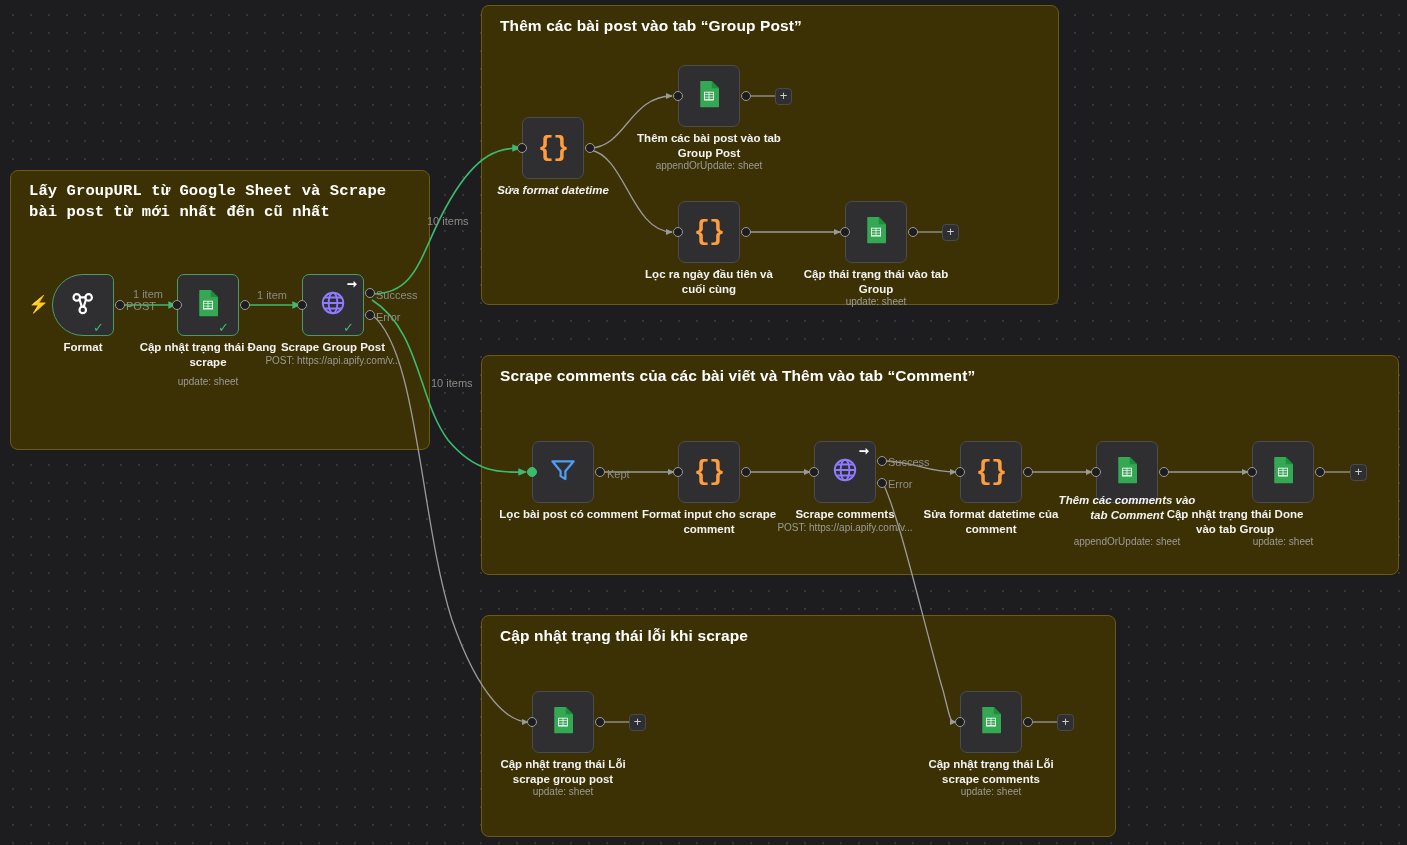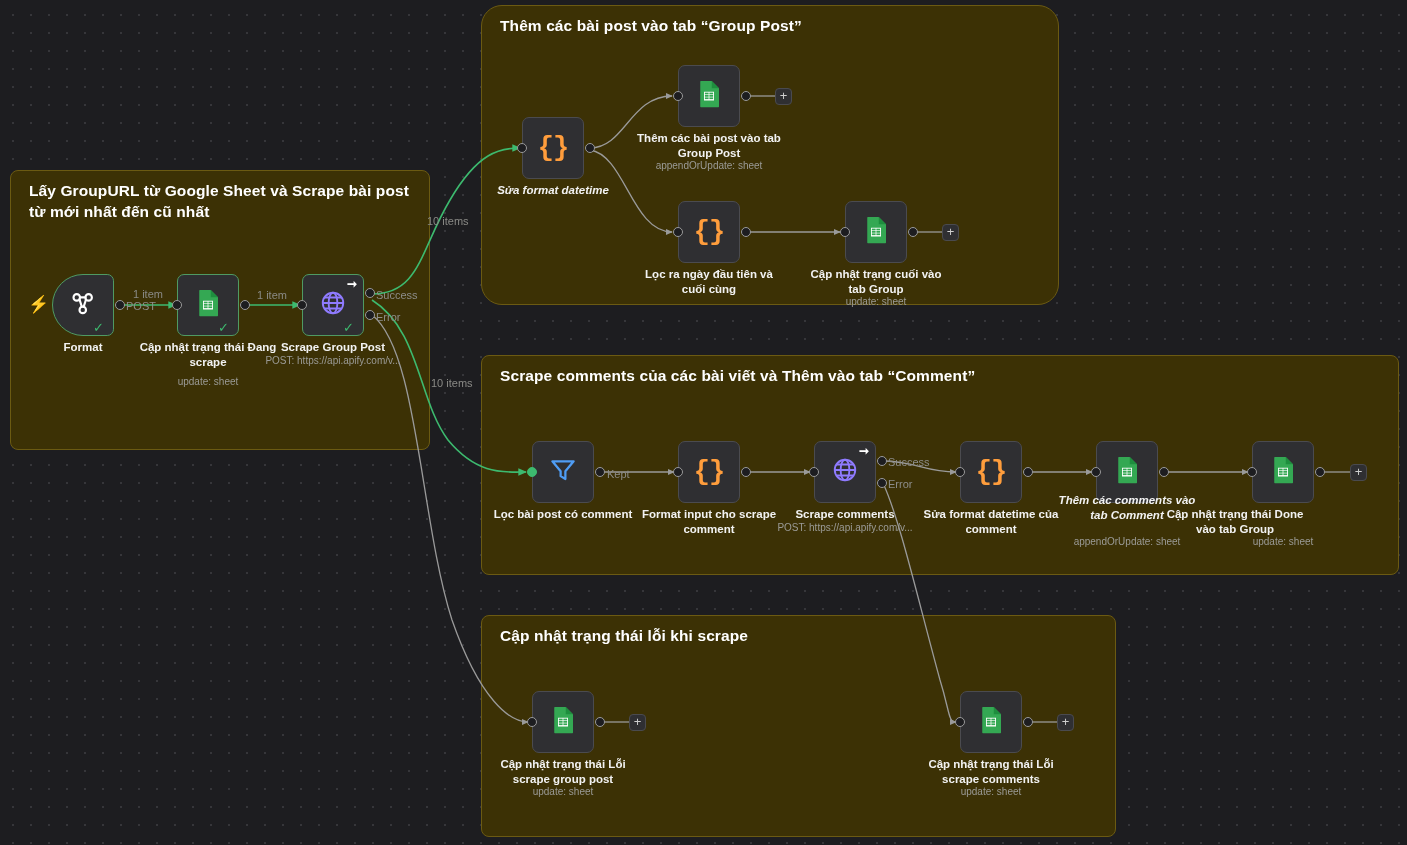--- a/index.html
+++ b/index.html
@@ -133,25 +133,25 @@
 
   
   .icn { display: block; }
   .icn-code { color: #ff9d3c; font-size: 27px; font-weight: bold; font-family: "Liberation Mono", monospace; letter-spacing: -1px; }
 </style>
 </head>
 <body>
 
 <div id="canvas">
 
-  <div class="group-box" style="left:10px; top:170px; width:420px; height:280px;">
+  <div class="group-box" style="left:10px; top:170px; width:420px; height:280px;font-family:Liberation Mono, monospace;">
     <div class="group-title">Lấy GroupURL từ Google Sheet và Scrape bài post từ mới nhất đến cũ nhất</div>
   </div>
 
-  <div class="group-box" style="left:481px; top:5px; width:578px; height:300px;border-radius:21px;">
+  <div class="group-box" style="left:481px; top:5px; width:578px; height:300px;">
     <div class="group-title">Thêm các bài post vào tab “Group Post”</div>
   </div>
 
   <div class="group-box" style="left:481px; top:615px; width:635px; height:222px;">
     <div class="group-title">Cập nhật trạng thái lỗi khi scrape</div>
   </div>
 
   <div class="group-box" style="left:481px; top:355px; width:918px; height:220px;">
     <div class="group-title">Scrape comments của các bài viết và Thêm vào tab “Comment”</div>
   </div>
@@ -315,34 +315,34 @@
             <rect x="12.3" y="12.8" width="3" height="1.4"></rect>
         <rect x="8.7" y="14.7" width="3" height="1.4"></rect>
             <rect x="12.3" y="14.7" width="3" height="1.4"></rect>
           </g>
       </svg>
     </span>
   </div>
   <div class="dot" style="left:840px; top:227px;"></div>
   <div class="dot" style="left:908px; top:227px;"></div>
   <div class="plus-btn" style="left:942px; top:224px;">+</div>
-  <div class="node-label" style="left:801px; top:267px;">Cập nhật trạng cuối vào tab Group</div>
+  <div class="node-label" style="left:801px; top:267px;">Cập thái trạng thái vào tab Group</div>
   <div class="node-sub" style="left:786px; top:296px;">update: sheet</div>
 
   <div class="node" style="left:532px; top:441px;">
     <span class="icn">
       <svg width="30" height="30" viewBox="0 0 24 24" fill="none" stroke="#4f9df5" stroke-width="1.8" stroke-linejoin="round">
         <path d="M3.5 5h17l-6.6 8v6.2l-3.8-2.3V13z"></path>
       </svg>
     </span>
   </div>
   <div class="dot green" style="left:527px; top:467px;"></div>
   <div class="dot" style="left:595px; top:467px;"></div>
   <div class="port-label" style="left:607px; top:468px;">Kept</div>
-  <div class="node-label" style="left:488px; top:507px;">Lọc bài post có comment</div>
+  <div class="node-label" style="left:488px; top:507px;text-align:right;">Lọc bài post có comment</div>
 
   <div class="node" style="left:678px; top:441px;">
     <span class="icn icn-code">{}</span>
   </div>
   <div class="dot" style="left:673px; top:467px;"></div>
   <div class="dot" style="left:741px; top:467px;"></div>
   <div class="node-label" style="left:634px; top:507px;">Format input cho scrape comment</div>
 
   <div class="node" style="left:814px; top:441px;">
     <span class="pin-arrow">➞</span>

